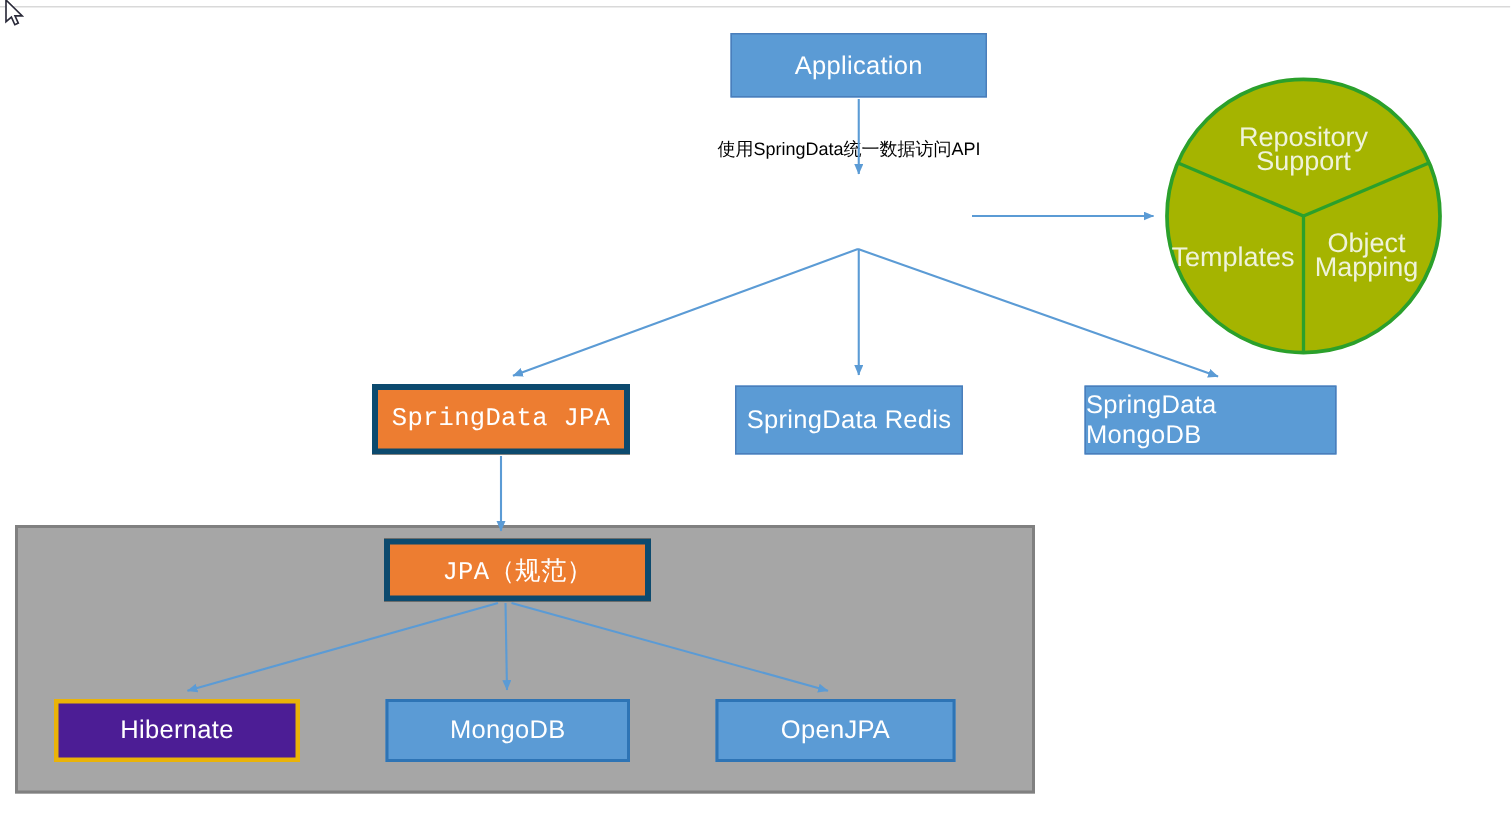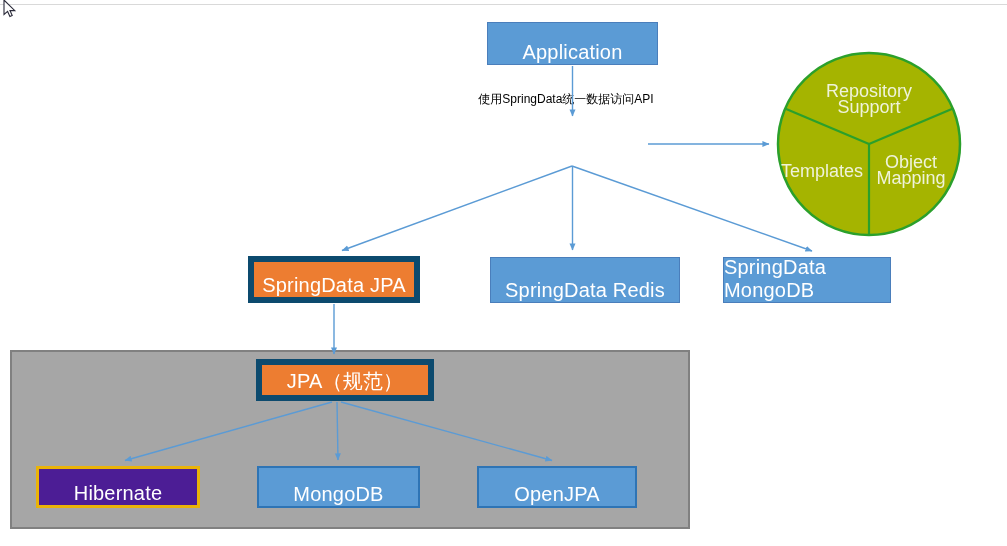--- a/index.html
+++ b/index.html
@@ -2,47 +2,47 @@
 <html><head>
 <meta charset="utf-8">
 <style>
   html,body{margin:0;padding:0;background:#ffffff;}
   .canvas{
     position:relative;width:1007px;height:546px;background:#ffffff;overflow:hidden;
     font-family:"Liberation Sans","DejaVu Sans",sans-serif;
   }
   .topline{position:absolute;left:0;top:4px;width:1007px;height:1px;background:#d9d9d9;}
   .node{
-    position:absolute;display:flex;align-items:flex-end;justify-content:center;
-    color:#ffffff;font-size:20px;letter-spacing:.2px;box-sizing:border-box;
+    position:absolute;display:flex;align-items:center;justify-content:center;
+    color:#ffffff;font-size:17px;letter-spacing:.2px;box-sizing:border-box;
   }
   .blue  {background:#5B9BD5;border:1px solid #4a7ebb;}
   .blue2 {background:#5B9BD5;border:2px solid #2E74B5;}
   .green {background:#70AD47;border:1px solid #548235;}
-  .orange{background:#ED7D31;border:6px solid #0c4a6e;}
+  .orange{background:#ED7D31;border:4px solid #0c4a6e;font-family:Liberation Mono, monospace;}
   .black {background:#4c1d95;border:3px solid #eab308;}
   .panel{
     position:absolute;left:10px;top:350px;width:680px;height:179px;
     background:#A6A6A6;border:2px solid #808080;box-sizing:border-box;
   }
   .annotation{
     position:absolute;left:420px;top:91px;width:292px;text-align:center;
     color:#000000;font-size:12px;
   }
   .overlay{position:absolute;left:0;top:0;width:1007px;height:546px;pointer-events:none;}
   .circle-label{
     position:absolute;transform:translate(-50%,-50%);text-align:center;
     color:#EFF3DA;font-size:18px;line-height:16px;
   }
   .cursor{position:absolute;left:1px;top:0px;}
   
   .n-application {left:487px;top:22px; width:171px;height:43px;}
   .n-springdata  {left:498px;top:122px;width:149px;height:43px;}
   .n-sdjpa       {left:248px;top:256px;width:172px;height:47px;}
-  .n-sdredis     {left:490px;top:257px;width:190px;height:46px;}
+  .n-sdredis     {left:490px;top:257px;width:152px;height:46px;}
   .n-sdmongo     {left:723px;top:257px;width:168px;height:46px;}
   .n-jpaspec     {left:256px;top:359px;width:178px;height:42px;}
   .n-hibernate   {left:36px; top:466px;width:164px;height:42px;}
   .n-toplink     {left:257px;top:466px;width:163px;height:42px;}
   .n-openjpa     {left:477px;top:466px;width:160px;height:42px;}
 </style>
 </head>
 <body>
 
 <div class="canvas">

